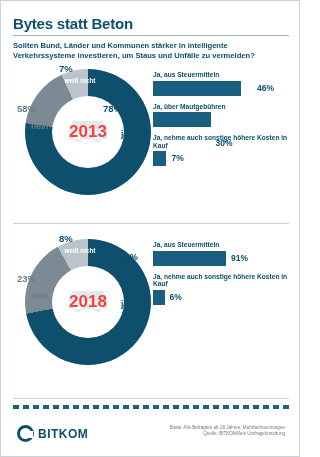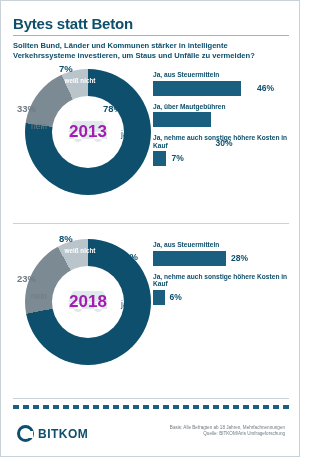--- a/index.html
+++ b/index.html
@@ -37,27 +37,27 @@
   .donut{
     position:absolute;left:10px;top:6px;width:126px;height:126px;border-radius:50%;
   }
   .donut-hole{
     position:absolute;left:37px;top:33px;width:72px;height:72px;border-radius:50%;
     background:#ffffff;
   }
   .year{
     position:absolute;left:37px;top:33px;width:72px;height:72px;
     display:flex;align-items:center;justify-content:center;
-    font-size:17px;font-weight:bold;color:#a21caf;
+    font-size:17px;font-weight:bold;color:#ef4444;
   }
   .car{
     position:absolute;left:48px;top:48px;width:50px;height:34px;
     opacity:.12;
   }
-  .lbl{position:absolute;font-size:8.5px;font-weight:normal;}
+  .lbl{position:absolute;font-size:8.5px;font-weight:bold;}
   .lbl-ja{color:#0d4f6c;}
   .lbl-nein{color:#6f7b82;}
   .lbl-wn{color:#ffffff;font-size:6.3px;line-height:7px;text-align:center;font-weight:bold;}
   .pct{font-size:9.5px;font-weight:bold;}
 
   .bars{position:absolute;left:152px;top:8px;width:140px;}
   .bar-block{margin-bottom:7px;}
   .bar-label{font-size:6.6px;font-weight:bold;color:#0d4f6c;line-height:7.6px;margin-bottom:2px;}
   .bar-row{position:relative;height:15px;}
   .bar{position:absolute;left:0;top:0;height:15px;background:#1b5f80;}
@@ -90,21 +90,21 @@
       <div class="donut-hole"></div>
       <svg class="car" viewBox="0 0 50 34">
         <path fill="#0d4f6c" d="M6 22h38v6H6zM10 10h30l5 11H5zM11 27a4 4 0 108 0 4 4 0 10-8 0zM31 27a4 4 0 108 0 4 4 0 10-8 0z"></path>
       </svg>
       <div class="year">2013</div>
 
       <div class="lbl lbl-ja" style="left:106px;top:66px;">ja</div>
       <span class="pct" style="position:absolute;left:88px;top:18px;color:#0d4f6c;margin-top:22px;">78%</span>
 
       <div class="lbl lbl-nein" style="left:16px;top:58px;">nein</div>
-      <span class="pct" style="position:absolute;left:2px;top:40px;color:#6f7b82;">33%</span>
+      <span class="pct" style="position:absolute;left:2px;top:40px;color:#6f7b82;">58%</span>
 
       <div class="lbl-wn" style="position:absolute;left:45px;top:14px;width:40px;">weiß nicht</div>
       <span class="pct" style="position:absolute;left:44px;top:0px;color:#0d4f6c;">7%</span>
     </div>
 
     <div class="bars">
       <div class="bar-block">
         <div class="bar-label">Ja, aus Steuermitteln</div>
         <div class="bar-row">
           <div class="bar" id="bar-2013-0" style="width: 88.32px; background: rgb(27, 95, 128);"></div>
@@ -148,21 +148,21 @@
 
       <div class="lbl-wn" style="position:absolute;left:45px;top:14px;width:40px;">weiß nicht</div>
       <span class="pct" style="position:absolute;left:44px;top:0px;color:#0d4f6c;">8%</span>
     </div>
 
     <div class="bars">
       <div class="bar-block">
         <div class="bar-label">Ja, aus Steuermitteln</div>
         <div class="bar-row">
           <div class="bar" id="bar-2011-0" style="width: 72.96px; background: rgb(27, 95, 128);"></div>
-          <span class="bar-val" id="barval-2011-0" style="left: 77.96px;">28%</span>
+          <span class="bar-val" id="barval-2011-0" style="left: 77.96px;">91%</span>
         </div>
       </div>
       <div class="bar-block">
         <div class="bar-label">Ja, nehme auch sonstige höhere Kosten in Kauf</div>
         <div class="bar-row">
           <div class="bar" id="bar-2011-2" style="width: 11.52px; background: rgb(27, 95, 128);"></div>
           <span class="bar-val" id="barval-2011-2" style="left: 16.52px;">6%</span>
         </div>
       </div>
     </div>

